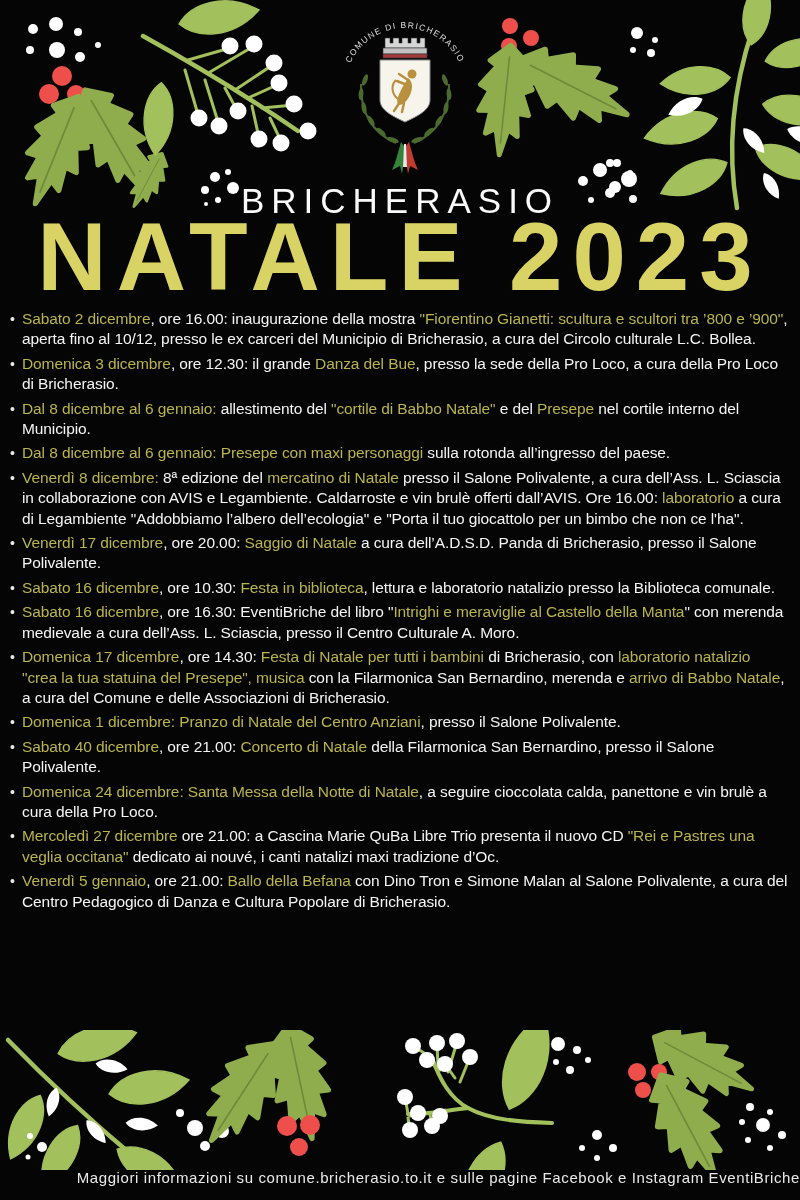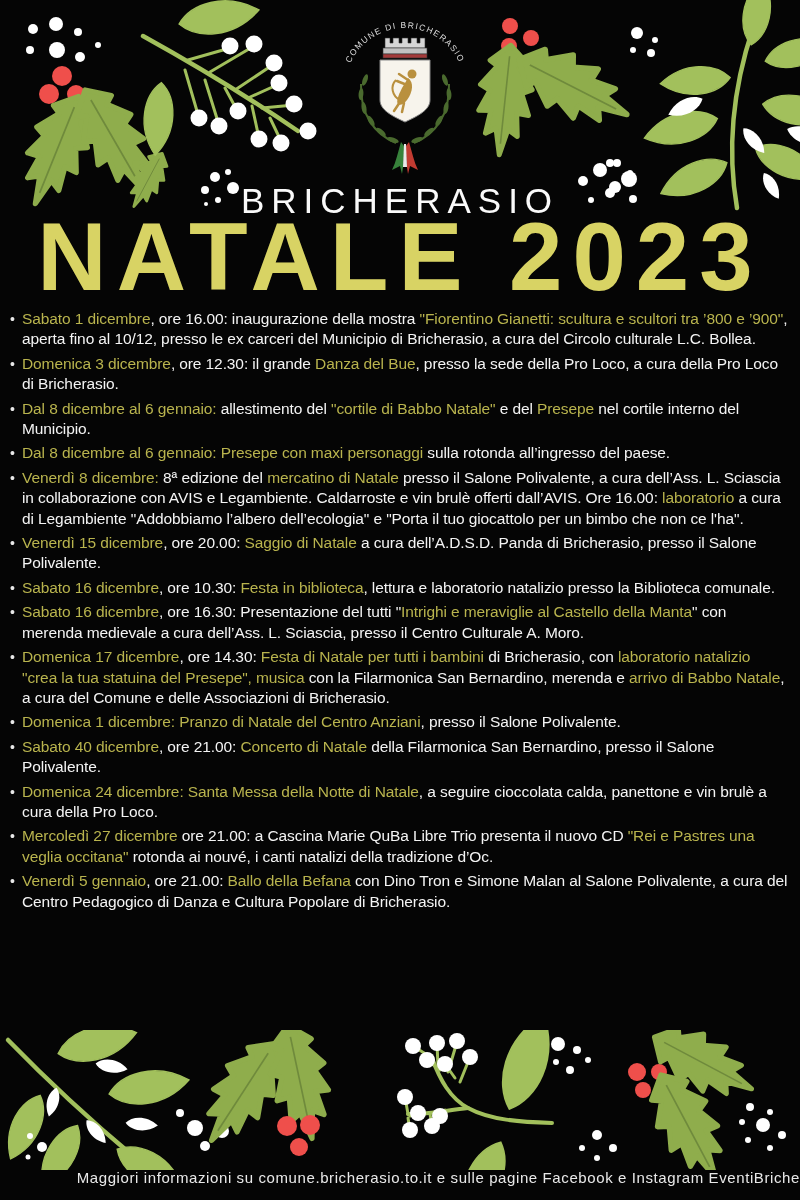--- a/index.html
+++ b/index.html
@@ -199,33 +199,33 @@
         <circle cx="610" cy="193" r="5"></circle>
         <circle cx="591" cy="200" r="3"></circle>
       <circle cx="633" cy="199" r="4"></circle>
     </g>
   </svg>
 
   <div class="title-small">BRICHERASIO</div>
   <div class="title-large">NATALE 2023</div>
 
   <ul class="events">
-      <li><span class="bullet">•</span><span class="seg accent">Sabato 1 dicembre</span><span class="seg">, ore 16.00: inaugurazione della mostra </span><span class="seg accent">"Fiorentino Gianetti: scultura e scultori tra ’800 e ’900"</span><span class="seg">, aperta fino al 10/12, presso le ex carceri del Municipio di Bricherasio, a cura del Circolo culturale L.C. Bollea.</span></li>
+      <li><span class="bullet">•</span><span class="seg accent">Sabato 2 dicembre</span><span class="seg">, ore 16.00: inaugurazione della mostra </span><span class="seg accent">"Fiorentino Gianetti: scultura e scultori tra ’800 e ’900"</span><span class="seg">, aperta fino al 10/12, presso le ex carceri del Municipio di Bricherasio, a cura del Circolo culturale L.C. Bollea.</span></li>
       <li><span class="bullet">•</span><span class="seg accent">Domenica 3 dicembre</span><span class="seg">, ore 12.30: il grande </span><span class="seg accent">Danza del Bue</span><span class="seg">, presso la sede della Pro Loco, a cura della Pro Loco di Bricherasio.</span></li>
       <li><span class="bullet">•</span><span class="seg accent">Dal 8 dicembre al 6 gennaio:</span><span class="seg"> allestimento del </span><span class="seg accent">"cortile di Babbo Natale"</span><span class="seg"> e del </span><span class="seg accent">Presepe</span><span class="seg"> nel cortile interno del Municipio.</span></li>
       <li><span class="bullet">•</span><span class="seg accent">Dal 8 dicembre al 6 gennaio: Presepe con maxi personaggi</span><span class="seg"> sulla rotonda all’ingresso del paese.</span></li>
       <li><span class="bullet">•</span><span class="seg accent">Venerdì 8 dicembre:</span><span class="seg"> 8ª edizione del </span><span class="seg accent">mercatino di Natale</span><span class="seg"> presso il Salone Polivalente, a cura dell’Ass. L. Sciascia in collaborazione con AVIS e Legambiente. Caldarroste e vin brulè offerti dall’AVIS. Ore 16.00: </span><span class="seg accent">laboratorio</span><span class="seg"> a cura di Legambiente "Addobbiamo l’albero dell’ecologia" e "Porta il tuo giocattolo per un bimbo che non ce l'ha".</span></li>
-      <li><span class="bullet">•</span><span class="seg accent">Venerdì 15 dicembre</span><span class="seg">, ore 20.00: </span><span class="seg accent">Saggio di Natale</span><span class="seg"> a cura dell’A.D.S.D. Panda di Bricherasio, presso il Salone Polivalente.</span></li>
+      <li><span class="bullet">•</span><span class="seg accent">Venerdì 17 dicembre</span><span class="seg">, ore 20.00: </span><span class="seg accent">Saggio di Natale</span><span class="seg"> a cura dell’A.D.S.D. Panda di Bricherasio, presso il Salone Polivalente.</span></li>
       <li><span class="bullet">•</span><span class="seg accent">Sabato 16 dicembre</span><span class="seg">, ore 10.30: </span><span class="seg accent">Festa in biblioteca</span><span class="seg">, lettura e laboratorio natalizio presso la Biblioteca comunale.</span></li>
-      <li><span class="bullet">•</span><span class="seg accent">Sabato 16 dicembre</span><span class="seg">, ore 16.30: Presentazione del tutti "</span><span class="seg accent">Intrighi e meraviglie al Castello della Manta</span><span class="seg">" con merenda medievale a cura dell’Ass. L. Sciascia, presso il Centro Culturale A. Moro.</span></li>
+      <li><span class="bullet">•</span><span class="seg accent">Sabato 16 dicembre</span><span class="seg">, ore 16.30: EventiBriche del libro "</span><span class="seg accent">Intrighi e meraviglie al Castello della Manta</span><span class="seg">" con merenda medievale a cura dell’Ass. L. Sciascia, presso il Centro Culturale A. Moro.</span></li>
       <li><span class="bullet">•</span><span class="seg accent">Domenica 17 dicembre</span><span class="seg">, ore 14.30: </span><span class="seg accent">Festa di Natale per tutti i bambini</span><span class="seg"> di Bricherasio, con </span><span class="seg accent">laboratorio natalizio "crea la tua statuina del Presepe", musica</span><span class="seg"> con la Filarmonica San Bernardino, merenda e </span><span class="seg accent">arrivo di Babbo Natale</span><span class="seg">, a cura del Comune e delle Associazioni di Bricherasio.</span></li>
       <li><span class="bullet">•</span><span class="seg accent">Domenica 1 dicembre: Pranzo di Natale del Centro Anziani</span><span class="seg">, presso il Salone Polivalente.</span></li>
       <li><span class="bullet">•</span><span class="seg accent">Sabato 40 dicembre</span><span class="seg">, ore 21.00: </span><span class="seg accent">Concerto di Natale</span><span class="seg"> della Filarmonica San Bernardino, presso il Salone Polivalente.</span></li>
       <li><span class="bullet">•</span><span class="seg accent">Domenica 24 dicembre: Santa Messa della Notte di Natale</span><span class="seg">, a seguire cioccolata calda, panettone e vin brulè a cura della Pro Loco.</span></li>
-      <li><span class="bullet">•</span><span class="seg accent">Mercoledì 27 dicembre</span><span class="seg"> ore 21.00: a Cascina Marie QuBa Libre Trio presenta il nuovo CD </span><span class="seg accent">"Rei e Pastres una veglia occitana"</span><span class="seg"> rotonda ai nouvé, i canti natalizi della tradizione d’Oc.</span></li>
+      <li><span class="bullet">•</span><span class="seg accent">Mercoledì 27 dicembre</span><span class="seg"> ore 21.00: a Cascina Marie QuBa Libre Trio presenta il nuovo CD </span><span class="seg accent">"Rei e Pastres una veglia occitana"</span><span class="seg"> dedicato ai nouvé, i canti natalizi maxi tradizione d’Oc.</span></li>
       <li><span class="bullet">•</span><span class="seg accent">Venerdì 5 gennaio</span><span class="seg">, ore 21.00: </span><span class="seg accent">Ballo della Befana</span><span class="seg"> con Dino Tron e Simone Malan al Salone Polivalente, a cura del Centro Pedagogico di Danza e Cultura Popolare di Bricherasio.</span></li>
     </ul>
 
   <svg id="bottomDecor" class="decor" viewBox="0 0 800 140" aria-hidden="true">
     <g>
       <path class="s-branch" stroke-width="4.5" d="M8,10 C45,48 90,90 133,126"></path>
       <use href="#leafdrop" class="f-branch" transform="translate(64,22) rotate(75) scale(1.5)"></use>
       <use href="#leafdrop" class="f-branch" transform="translate(38,70) rotate(205) scale(1.3)"></use>
       <use href="#leafdrop" class="f-branch" transform="translate(115,63) rotate(80) scale(1.5)"></use>
       <use href="#leafdrop" class="f-branch" transform="translate(75,100) rotate(210) scale(1.3)"></use>

